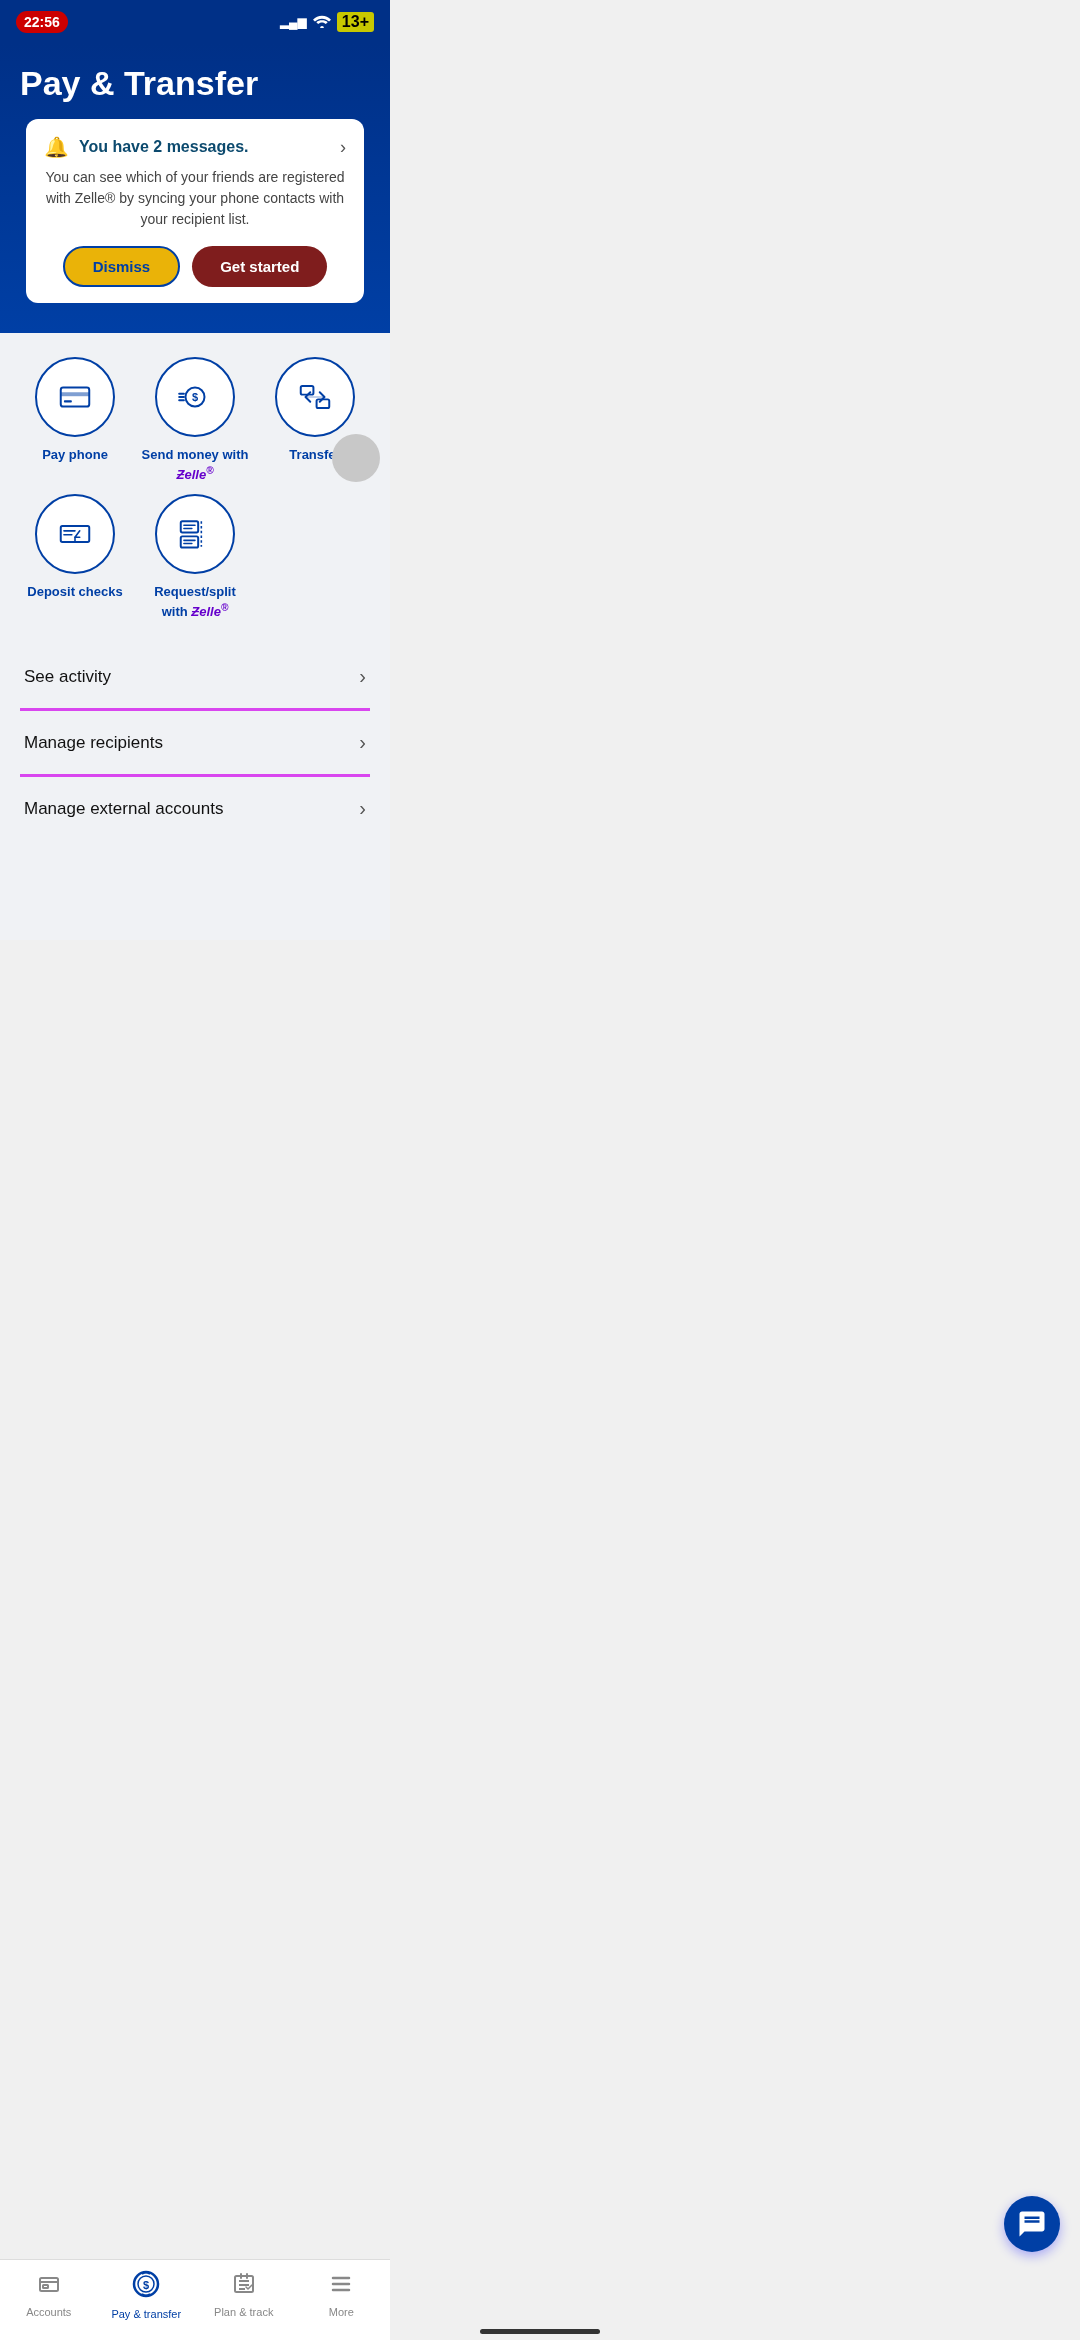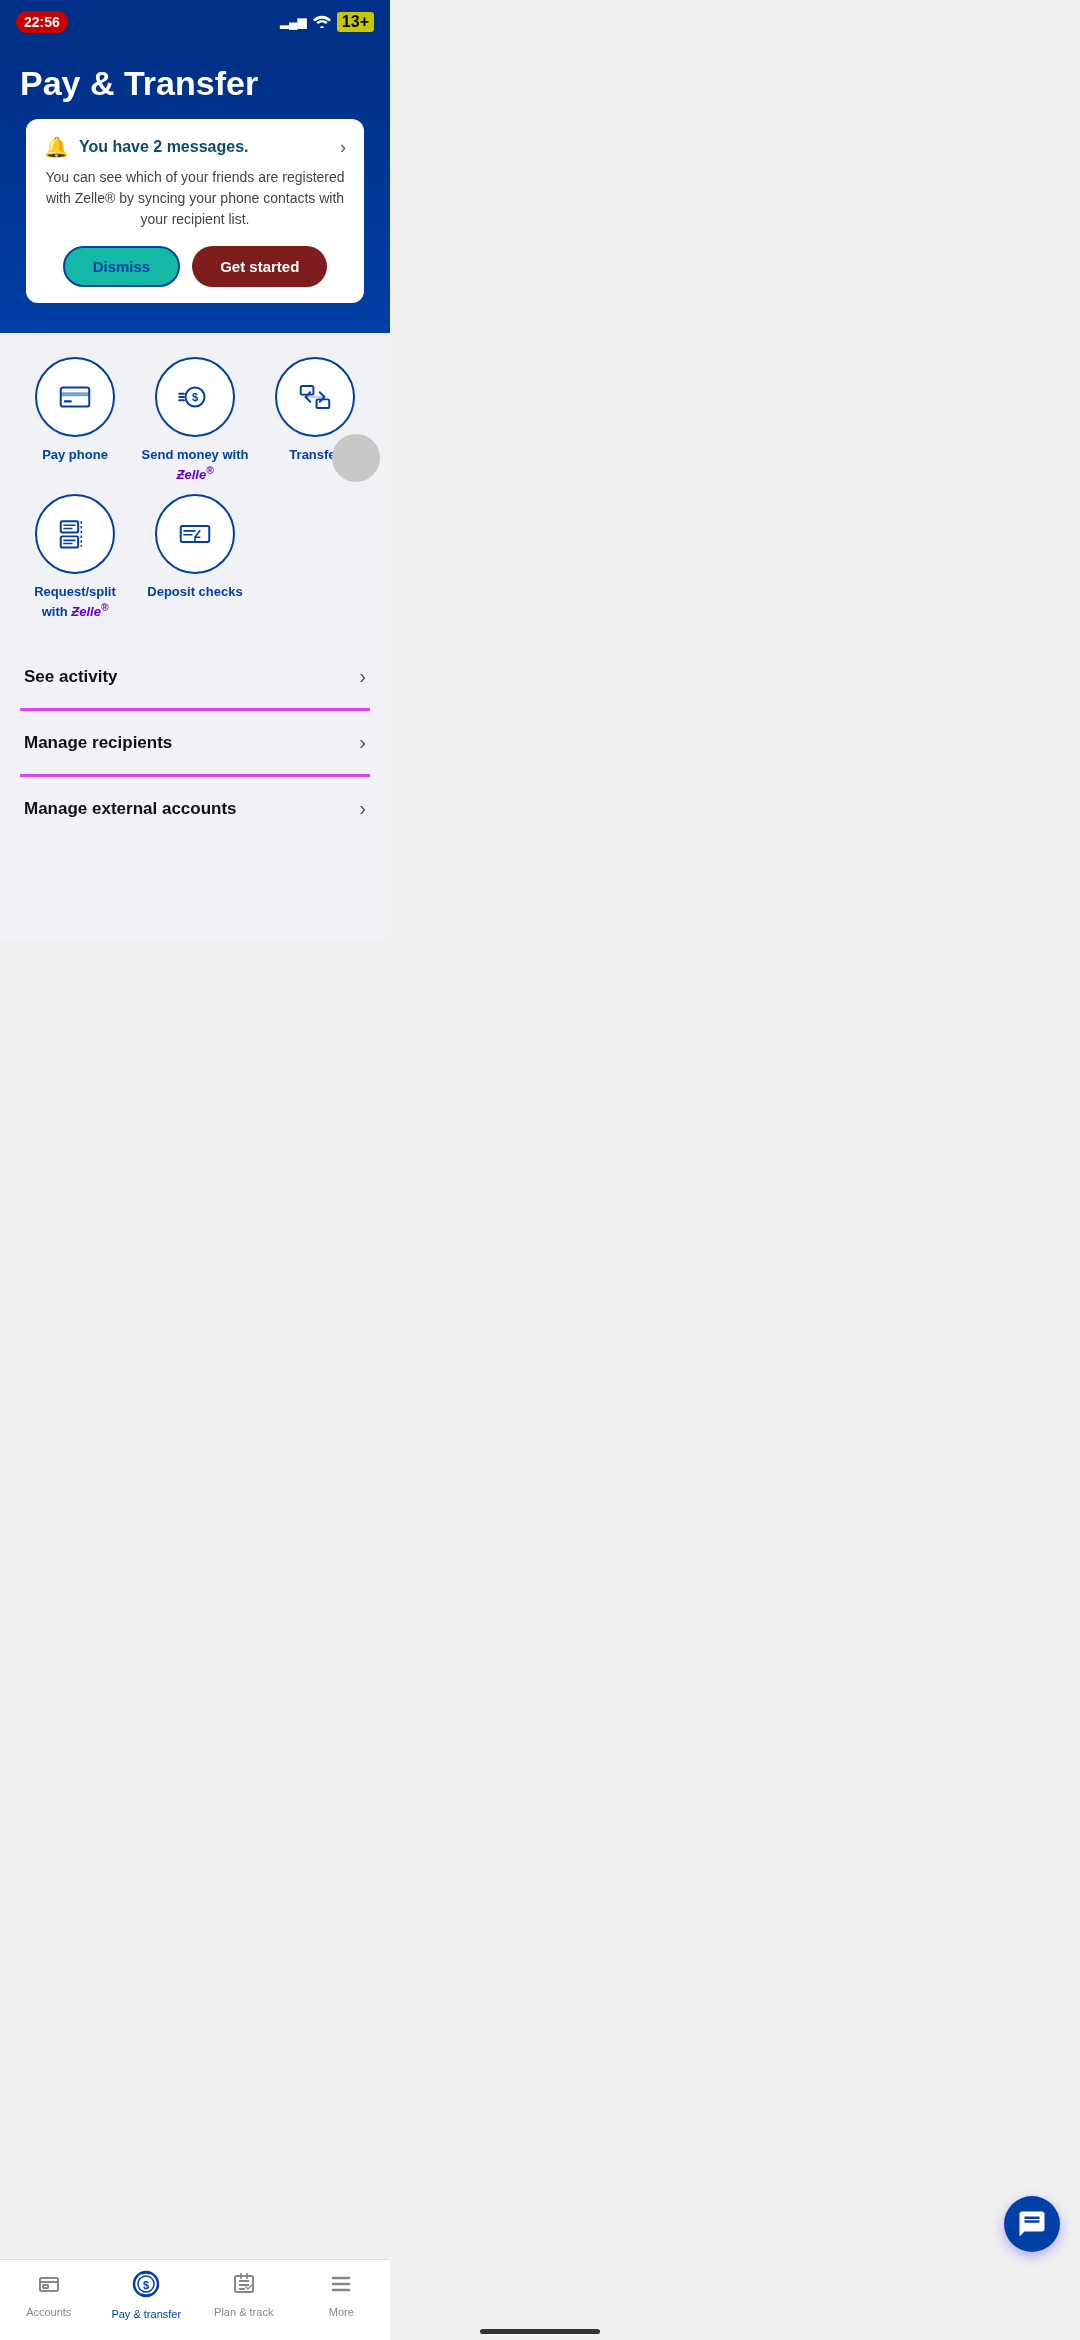--- a/index.html
+++ b/index.html
@@ -89,21 +89,21 @@
       margin-bottom: 16px;
       text-align: center;
     }
     .message-actions {
       display: flex;
       gap: 12px;
       justify-content: center;
     }
     .btn-dismiss {
       border: 2px solid #003fa5;
-      background: #14b8a6;
+      background: #eab308;
       color: #003fa5;
       padding: 10px 28px;
       border-radius: 24px;
       font-size: 15px;
       font-weight: 600;
       cursor: pointer;
     }
     .btn-get-started {
       background: #7f1d1d;
       color: white;
@@ -189,21 +189,21 @@
       padding: 20px 4px;
       border-top: 3px solid #d946ef;
       cursor: pointer;
     }
     .list-item:first-child {
       border-top: none;
     }
     .list-item-text {
       font-size: 17px;
       color: #111;
-      font-weight: 700;
+      font-weight: 400;
     }
     .list-chevron {
       color: #555;
       font-size: 20px;
     }
 
     
     .bottom-nav {
       position: fixed;
       bottom: 0;
@@ -352,44 +352,44 @@
       </div>
       <span class="icon-label">Transfer</span>
     </div>
   </div>
 
   <div class="icon-grid-row2">
 
     <div class="icon-item">
       <div class="icon-circle">
         <svg viewBox="0 0 48 48" fill="none" xmlns="http://www.w3.org/2000/svg">
+          <rect x="6" y="14" width="36" height="20" rx="2" stroke="#003fa5" stroke-width="2.5" fill="none"></rect>
+          <line x1="10" y1="20" x2="24" y2="20" stroke="#003fa5" stroke-width="2" stroke-linecap="round"></line>
+          <line x1="10" y1="25" x2="20" y2="25" stroke="#003fa5" stroke-width="2" stroke-linecap="round"></line>
+          <polyline points="30,20 24,28 30,28" stroke="#003fa5" stroke-width="2" fill="none" stroke-linecap="round" stroke-linejoin="round"></polyline>
+          <line x1="24" y1="28" x2="24" y2="34" stroke="#003fa5" stroke-width="2" stroke-linecap="round"></line>
+          <polyline points="30,34 24,34 18,34" stroke="#003fa5" stroke-width="1.5" fill="none" stroke-linecap="round"></polyline>
+        </svg>
+      </div>
+      <span class="icon-label">Deposit checks</span>
+    </div>
+
+    <div class="icon-item">
+      <div class="icon-circle">
+        <svg viewBox="0 0 48 48" fill="none" xmlns="http://www.w3.org/2000/svg">
           <rect x="6" y="8" width="22" height="14" rx="2" stroke="#003fa5" stroke-width="2.5" fill="none"></rect>
           <line x1="10" y1="13" x2="24" y2="13" stroke="#003fa5" stroke-width="2" stroke-linecap="round"></line>
           <line x1="10" y1="17" x2="20" y2="17" stroke="#003fa5" stroke-width="2" stroke-linecap="round"></line>
           <rect x="6" y="27" width="22" height="14" rx="2" stroke="#003fa5" stroke-width="2.5" fill="none"></rect>
           <line x1="10" y1="32" x2="24" y2="32" stroke="#003fa5" stroke-width="2" stroke-linecap="round"></line>
           <line x1="10" y1="36" x2="20" y2="36" stroke="#003fa5" stroke-width="2" stroke-linecap="round"></line>
           <line x1="32" y1="8" x2="32" y2="40" stroke="#003fa5" stroke-width="2" stroke-dasharray="3 3"></line>
         </svg>
       </div>
       <span class="icon-label">Request/split with <span class="zelle-text">Ƶelle<span class="zelle-reg">®</span></span></span>
-    </div>
-
-    <div class="icon-item">
-      <div class="icon-circle">
-        <svg viewBox="0 0 48 48" fill="none" xmlns="http://www.w3.org/2000/svg">
-          <rect x="6" y="14" width="36" height="20" rx="2" stroke="#003fa5" stroke-width="2.5" fill="none"></rect>
-          <line x1="10" y1="20" x2="24" y2="20" stroke="#003fa5" stroke-width="2" stroke-linecap="round"></line>
-          <line x1="10" y1="25" x2="20" y2="25" stroke="#003fa5" stroke-width="2" stroke-linecap="round"></line>
-          <polyline points="30,20 24,28 30,28" stroke="#003fa5" stroke-width="2" fill="none" stroke-linecap="round" stroke-linejoin="round"></polyline>
-          <line x1="24" y1="28" x2="24" y2="34" stroke="#003fa5" stroke-width="2" stroke-linecap="round"></line>
-          <polyline points="30,34 24,34 18,34" stroke="#003fa5" stroke-width="1.5" fill="none" stroke-linecap="round"></polyline>
-        </svg>
-      </div>
-      <span class="icon-label">Deposit checks</span>
     </div>
 
     <div style="position:relative;">
       <div class="scroll-dot"></div>
     </div>
   </div>
 
   <div>
     <div class="list-item">
       <span class="list-item-text">See activity</span>

